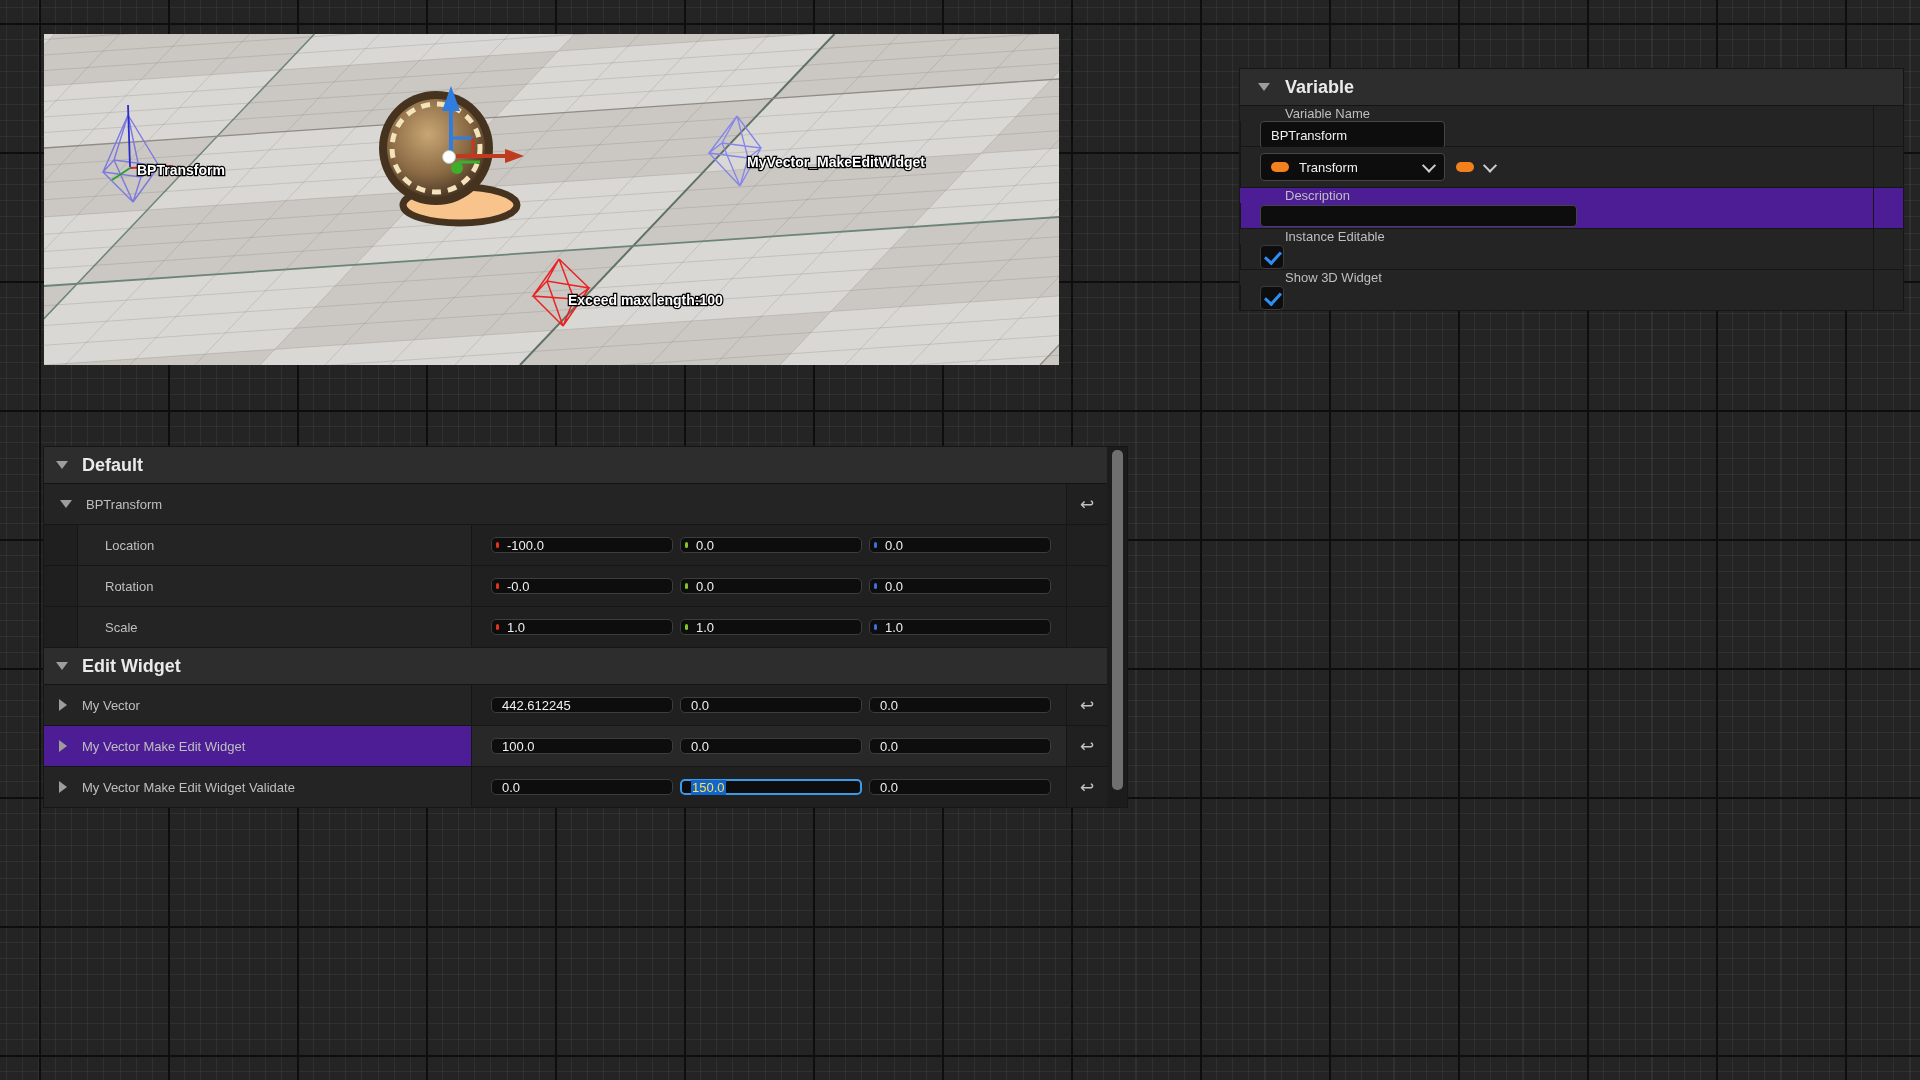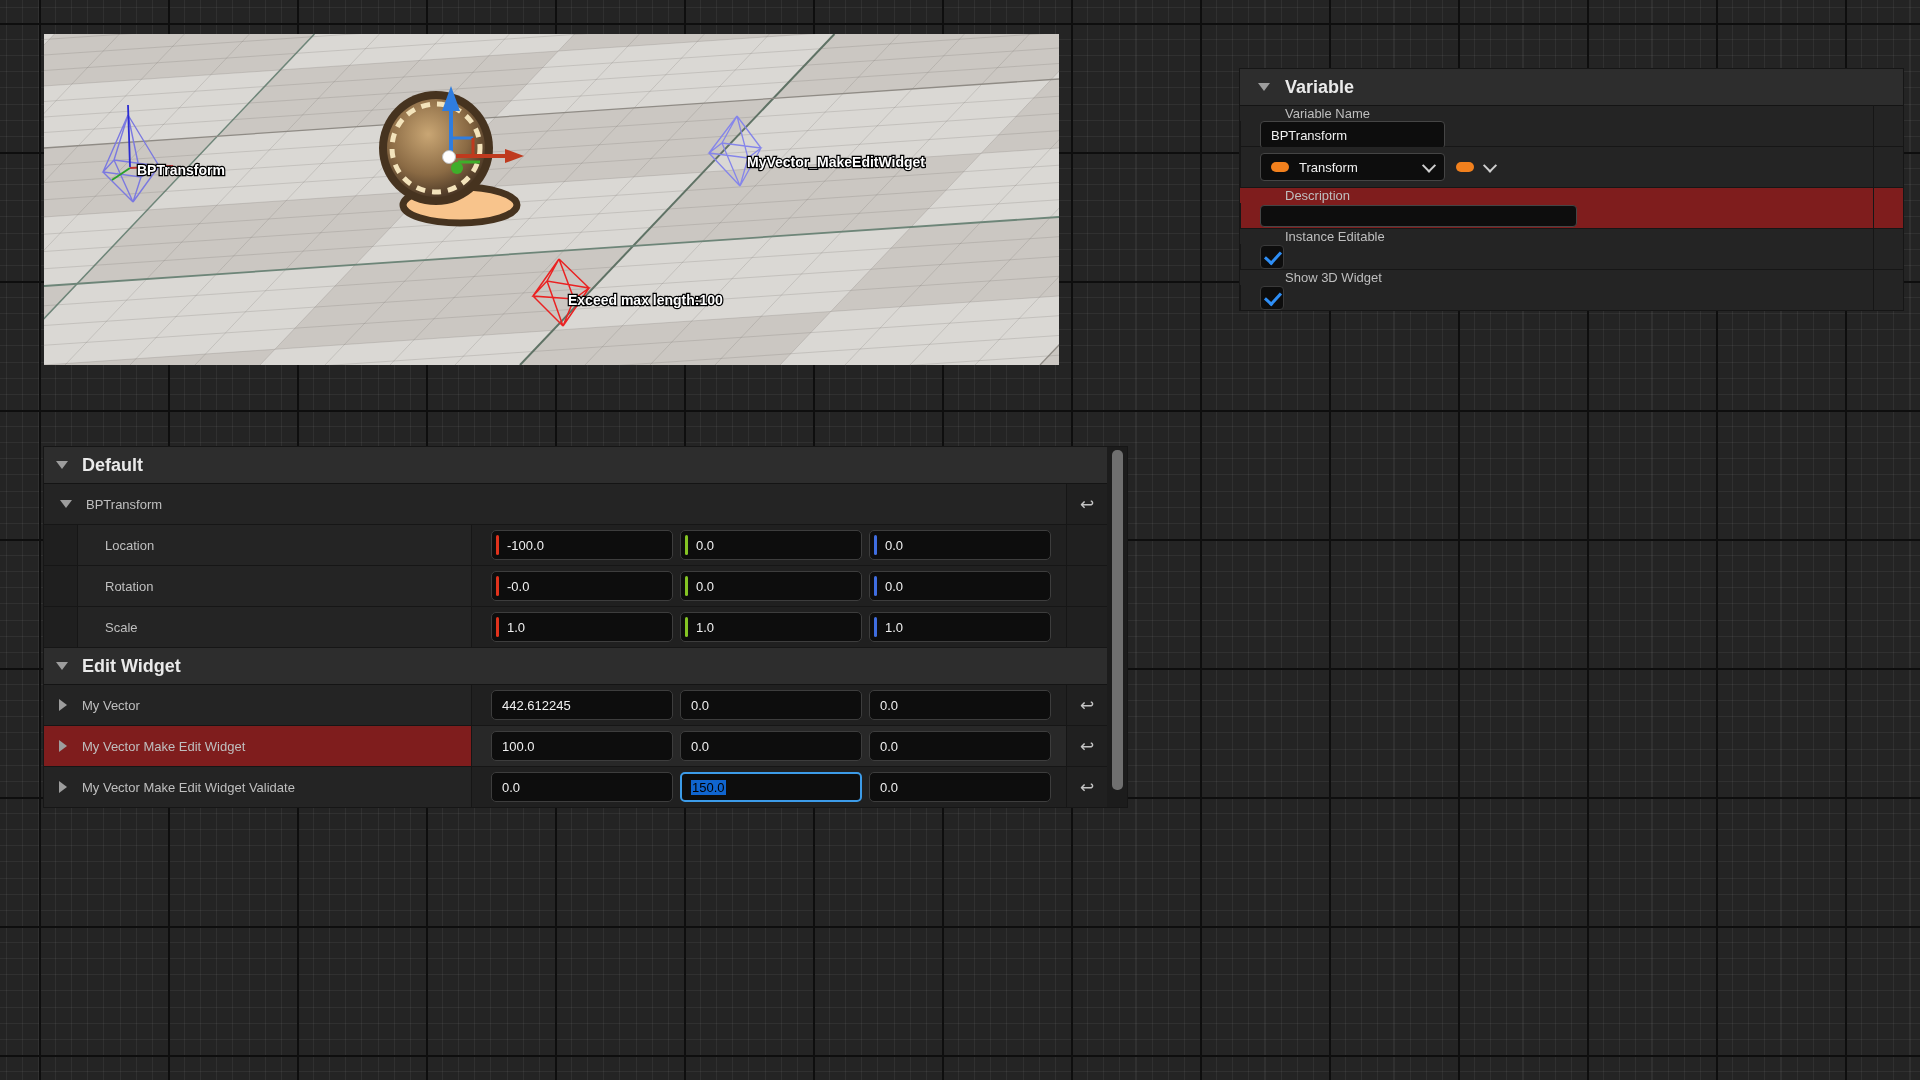--- a/index.html
+++ b/index.html
@@ -17,33 +17,33 @@
   .abs{position:absolute;}
 
   
   #viewport{left:44px;top:34px;width:1015px;height:331px;display:block;}
 
   
   .panel{background:#222222;box-shadow:0 0 0 1px #161616;}
   .cat-header{display:flex;align-items:center;background:#2d2d2d;border-bottom:1px solid #141414;}
   .cat-title{font-size:18px;font-weight:bold;color:#eaeaea;}
   .row{display:flex;align-items:stretch;border-bottom:1px solid #161616;background:#242424;}
-  .row.lighter{background:#7f1d1d;}
+  .row.lighter{background:#4c1d95;}
   .lbl{font-size:13px;color:#bfbfbf;display:flex;align-items:center;}
   .tri-down{width:0;height:0;border-left:6px solid transparent;border-right:6px solid transparent;border-top:8px solid #9d9d9d;}
   .tri-right{width:0;height:0;border-top:6px solid transparent;border-bottom:6px solid transparent;border-left:8px solid #9d9d9d;}
 
-  .numfield{position:relative;height:30px;background:#0d0d0d;border:1px solid #3d3d3d;border-radius:5px;
+  .numfield{position:relative;height:16px;background:#0d0d0d;border:1px solid #3d3d3d;border-radius:5px;
     display:flex;align-items:center;box-sizing:border-box;padding-left:10px;
     color:#f0f0f0;font-size:13px;}
   .numfield .axisbar{position:absolute;left:4px;top:4px;bottom:4px;width:3px;border-radius:2px;}
   .numfield.hasaxis{padding-left:15px;}
   .axis-x{background:#e0321c;} .axis-y{background:#84c423;} .axis-z{background:#3f6de0;}
   .numfield.focused{border:2px solid #3c9be8;padding-left:9px;}
-  .sel{background:#1065cf;color:#000000;padding:0 1px;}
+  .sel{background:#1065cf;color:#fde047;padding:0 1px;}
 
   .reset-cell{display:flex;align-items:center;justify-content:center;border-left:1px solid #161616;}
   .reset-btn{color:#c3c3c3;font-size:17px;line-height:1;cursor:pointer;}
 
   .checkbox{width:24px;height:24px;background:#0d0d0d;border:1px solid #3a3a3a;border-radius:4px;position:relative;box-sizing:border-box;}
   .checkbox .mark{display:none;position:absolute;left:4px;top:5px;width:13px;height:7px;
     border-left:3px solid #2e8ef5;border-bottom:3px solid #2e8ef5;transform:rotate(-48deg);}
   .checkbox.checked .mark{display:block;}
 
   .chev{width:8px;height:8px;border-right:2px solid #cfcfcf;border-bottom:2px solid #cfcfcf;transform:rotate(45deg) translate(-1px,-1px);}

